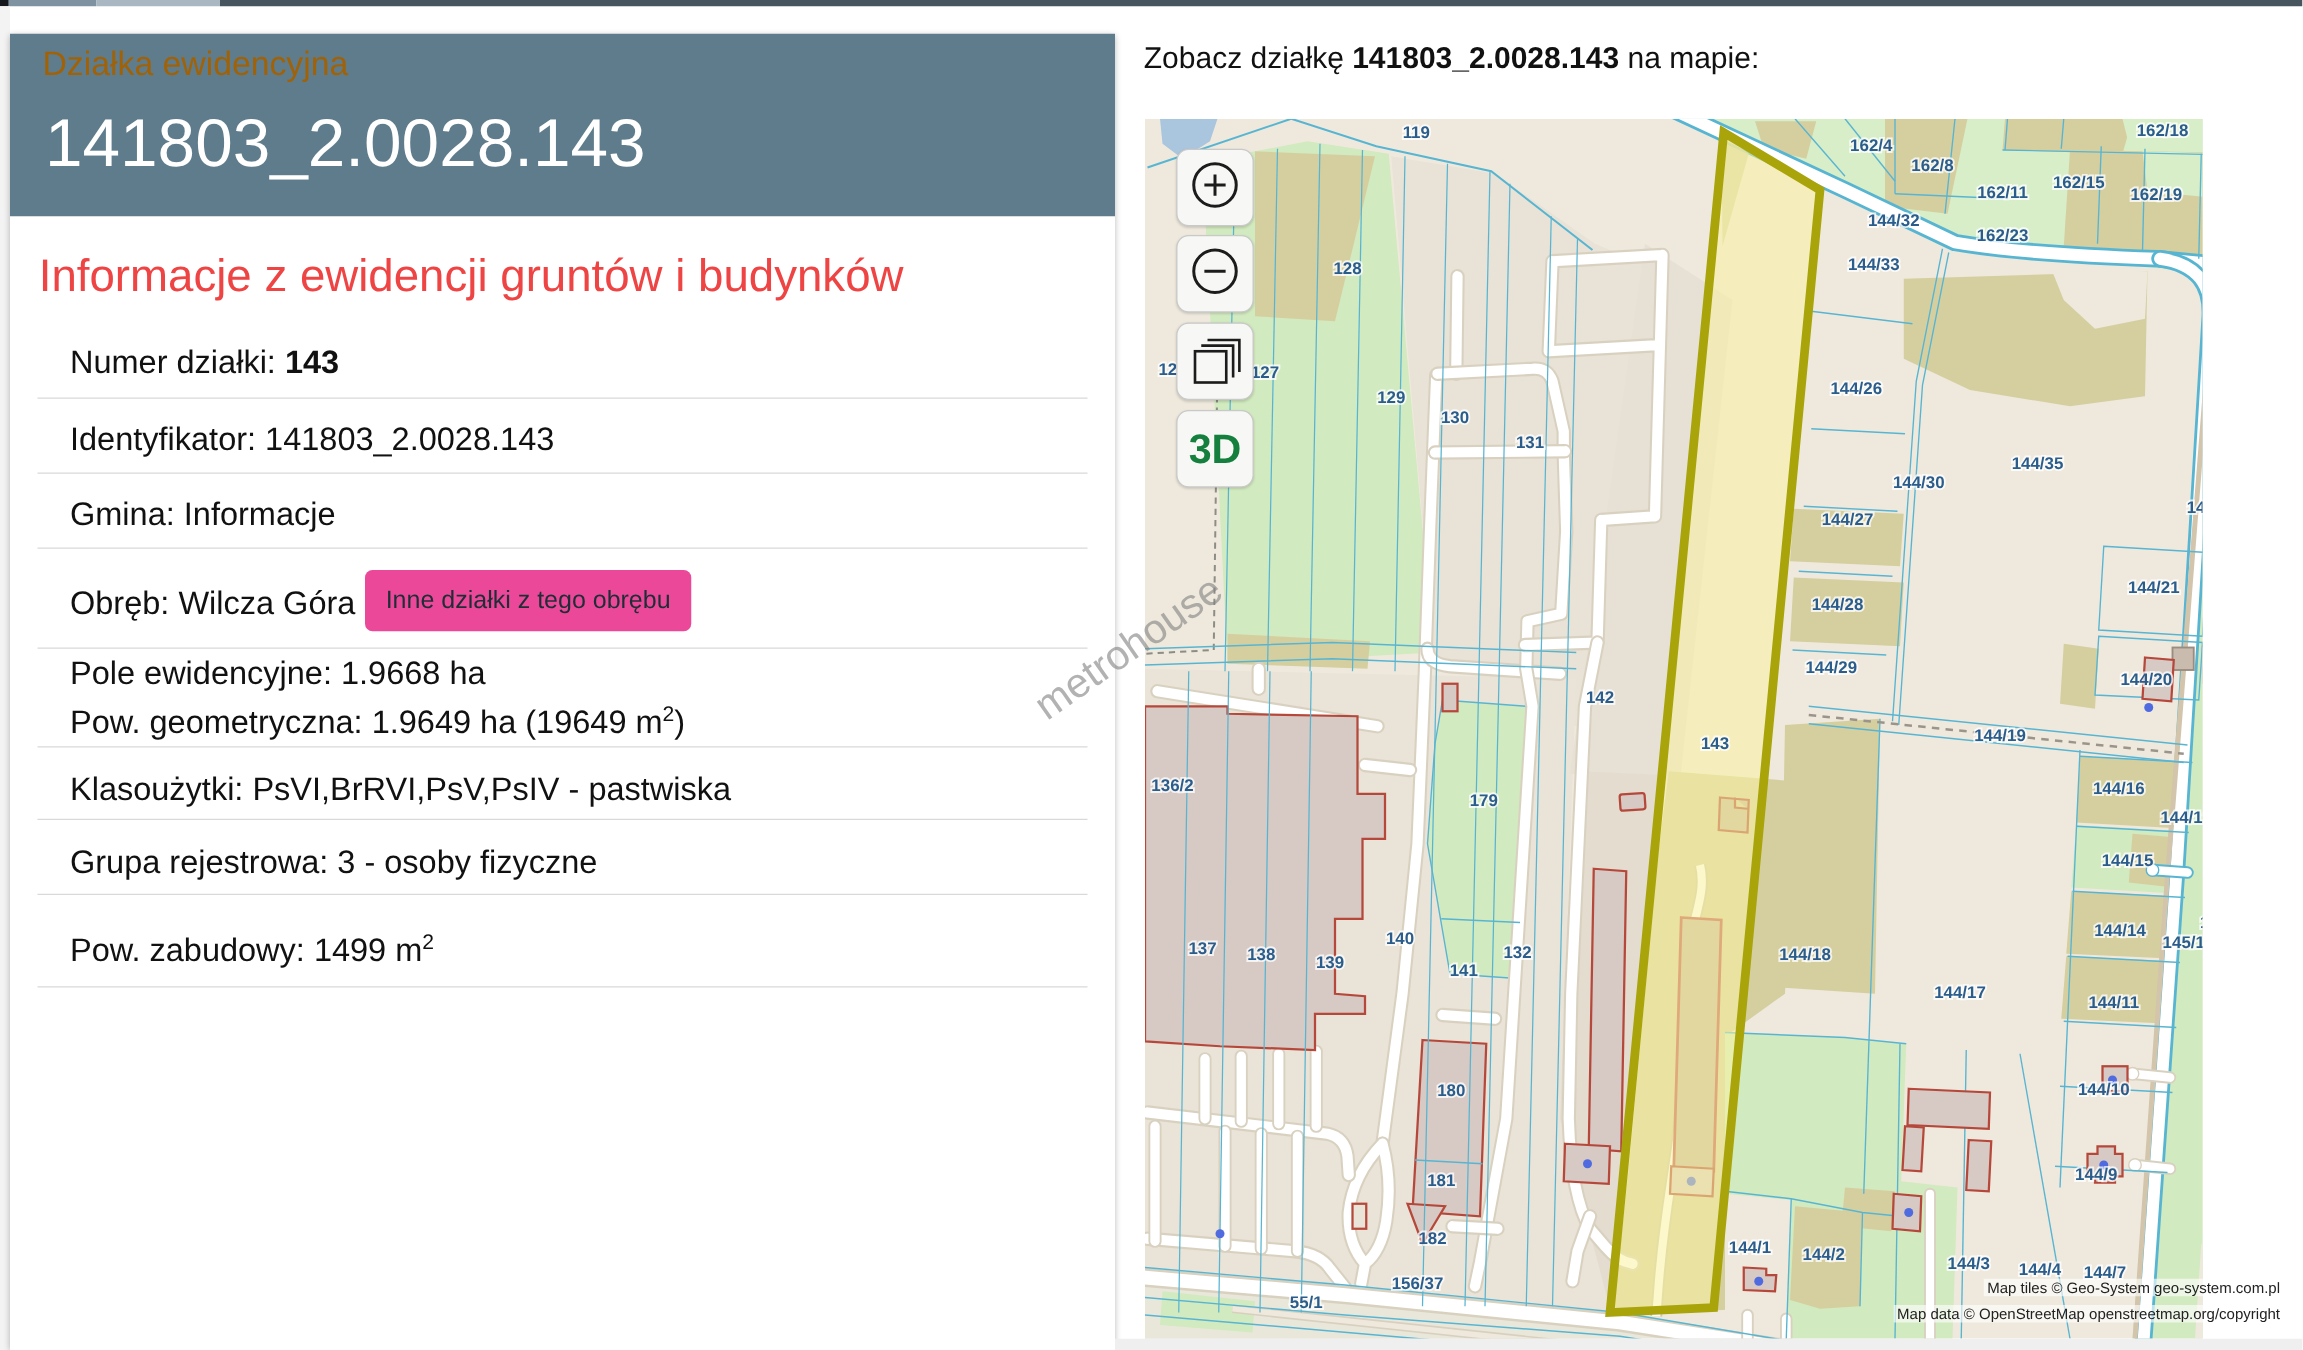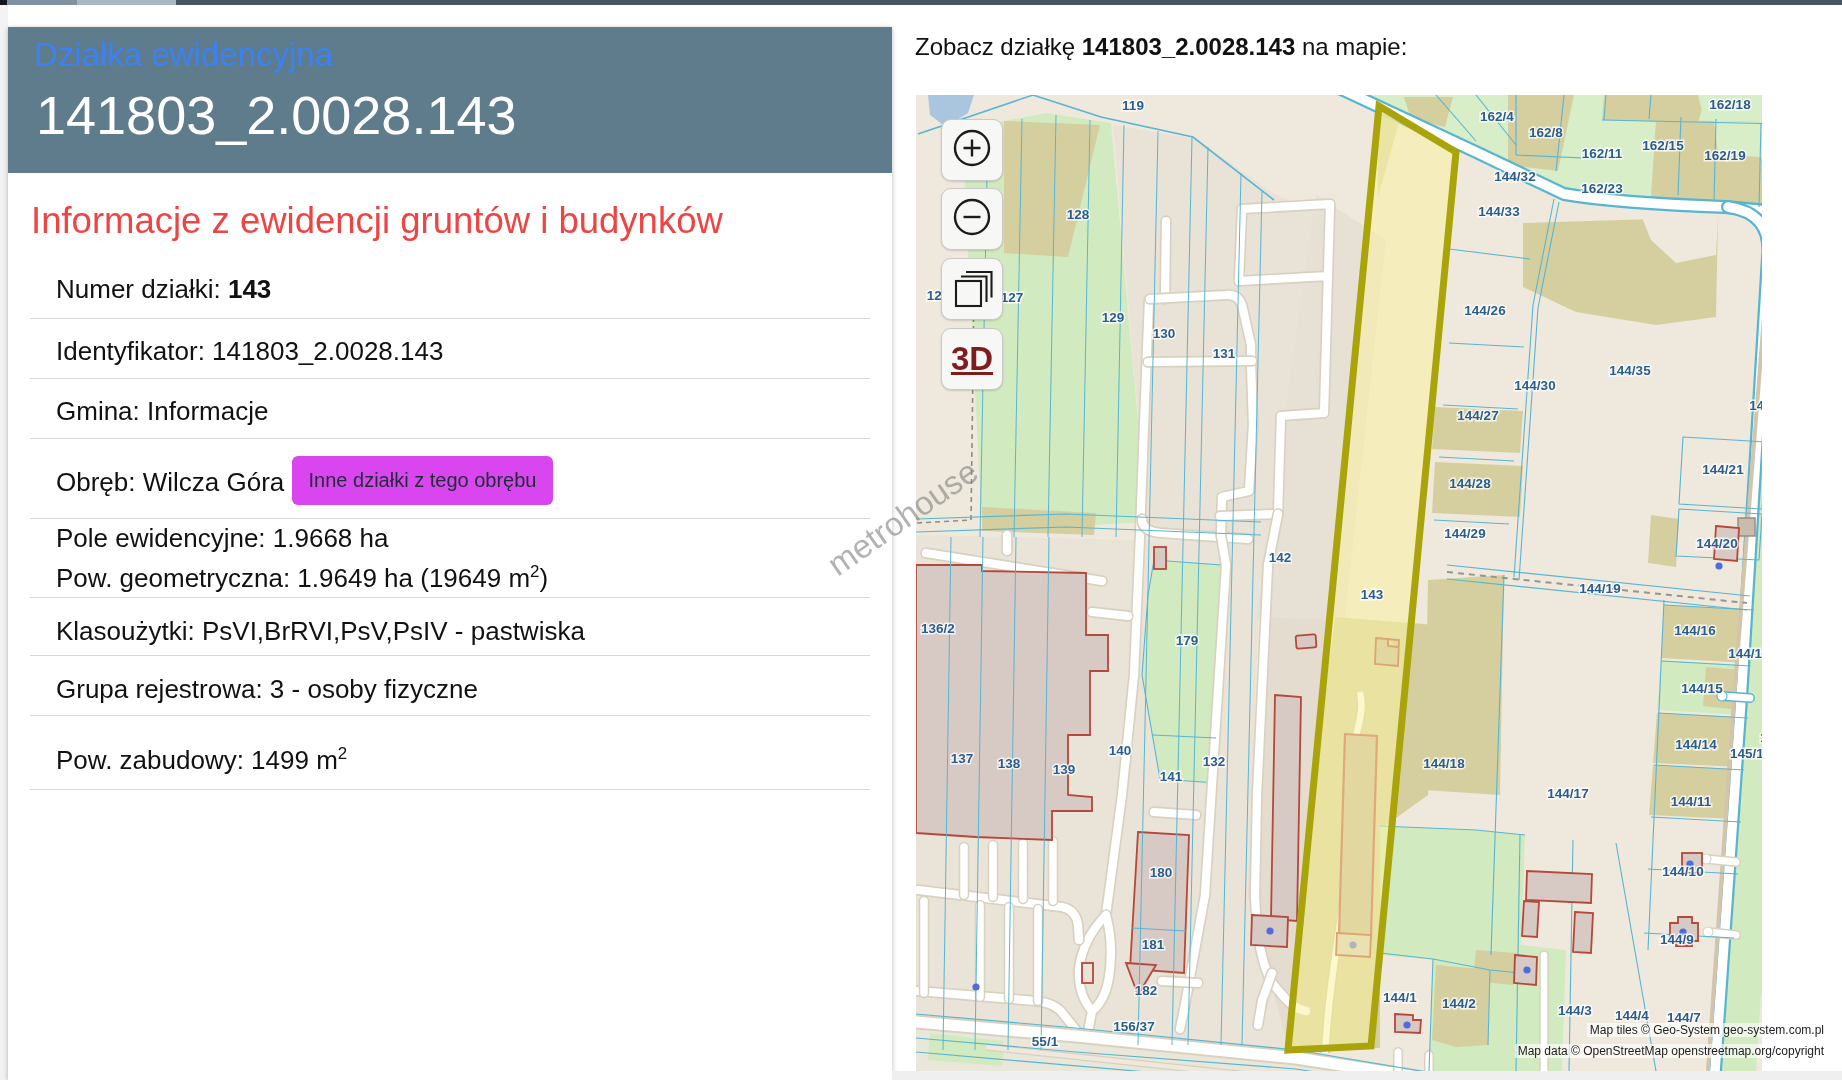--- a/index.html
+++ b/index.html
@@ -9,37 +9,37 @@
   
   #ts1{left:0;top:0;width:7px;height:5px;background:#14181c;}
   #ts2{left:7px;top:0;width:70px;height:5px;background:#7e92a2;}
   #ts3{left:77px;top:0;width:99px;height:5px;background:#a8b7c1;}
   #ts4{left:176px;top:0;width:1666px;height:5px;background:#47555f;}
   #leftgut{left:0;top:5px;width:8px;height:1075px;background:#f3f3f3;}
   
   #panel{left:8px;top:27px;width:884px;height:1053px;background:#fff;
          box-shadow:0 1px 5px rgba(0,0,0,0.28);}
   #phead{left:8px;top:27px;width:884px;height:146px;background:#5e7c8b;}
-  #phead-small{left:34px;top:36px;font-size:33px;color:#3b82f6;}
+  #phead-small{left:34px;top:36px;font-size:27px;color:#a16207;}
   #phead-big{left:36px;top:88px;font-size:54px;color:#fff;line-height:1;}
   #ptitle{left:31px;top:200px;font-size:36.5px;color:#ef4444;}
   .row{left:56px;font-size:26px;color:#111;white-space:nowrap;}
   .sep{left:30px;width:840px;height:0;border-top:1px solid #d9d9d9;}
-  #btn-inne{left:292px;top:456px;width:261px;height:49px;background:#d946ef;border-radius:6px;
+  #btn-inne{left:292px;top:456px;width:261px;height:49px;background:#ec4899;border-radius:6px;
             font-size:20px;color:#1e2d36;text-align:center;line-height:49px;}
   sup{font-size:65%;}
   
   #zobacz{left:915px;top:33px;font-size:24px;color:#111;}
   #mapbox{left:916px;top:95px;width:846px;height:976px;overflow:hidden;}
   #botgrey{left:892px;top:1071px;width:950px;height:9px;background:#efefef;}
   
   .zbtn{left:941px;width:62px;height:62px;background:#f7f7f5;border:1px solid #c9c9c9;
         border-radius:10px;box-sizing:border-box;box-shadow:0 1px 2px rgba(0,0,0,0.15);}
   #zb1{top:119px;} #zb2{top:188px;} #zb3{top:258px;} #zb4{top:328px;}
-  #zb4{color:#7f1d1d;font-weight:bold;font-size:33px;text-align:center;line-height:60px;text-decoration:underline;}
+  #zb4{color:#15803d;font-weight:bold;font-size:33px;text-align:center;line-height:60px;}
   
   #wmark{left:838px;top:468px;width:250px;height:140px;color:rgba(130,130,130,0.62);
          font-size:33px;transform:rotate(-35deg);transform-origin:50% 50%;}
   
   .attr{font-size:12px;color:#222;background:rgba(255,255,255,0.62);padding:0 3px;white-space:nowrap;}
   #attr1{right:15px;top:1023px;}
   #attr2{right:15px;top:1044px;}
 </style>
 </head>
 <body>

